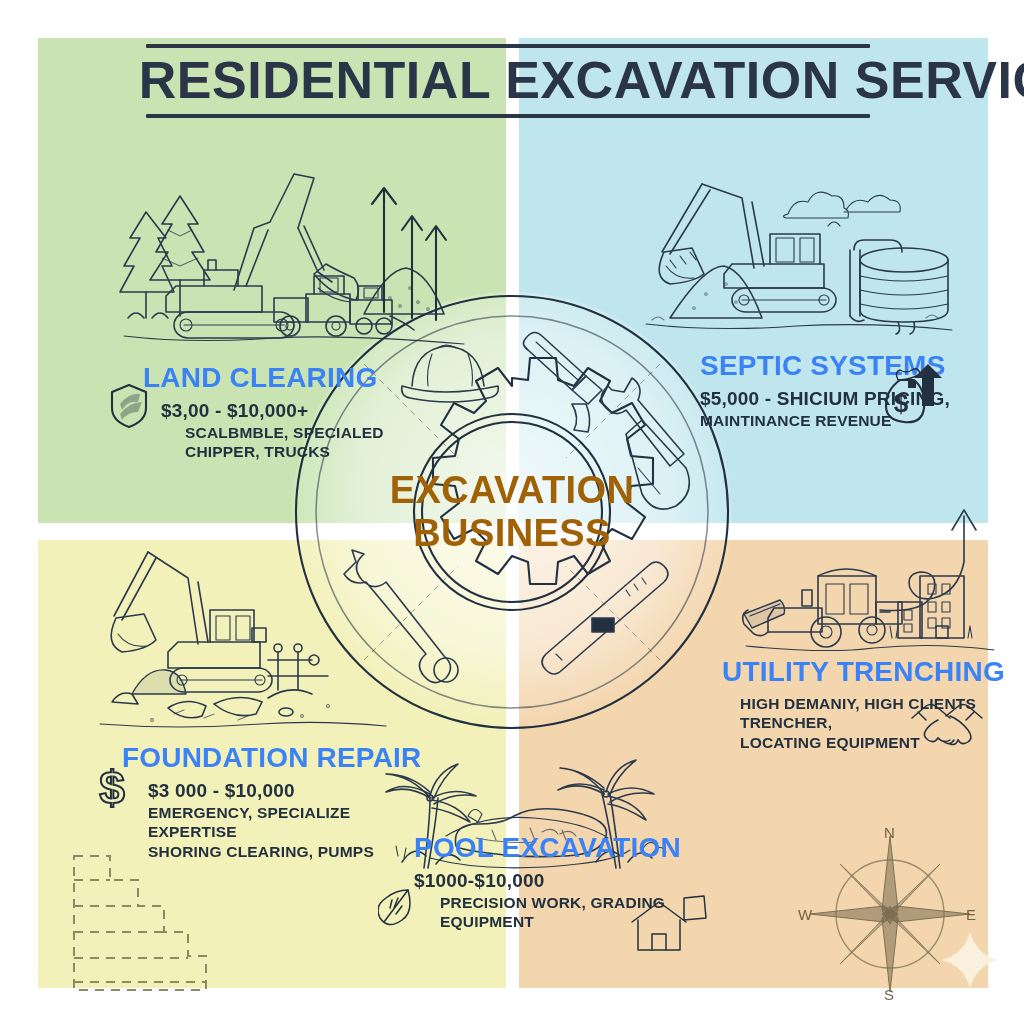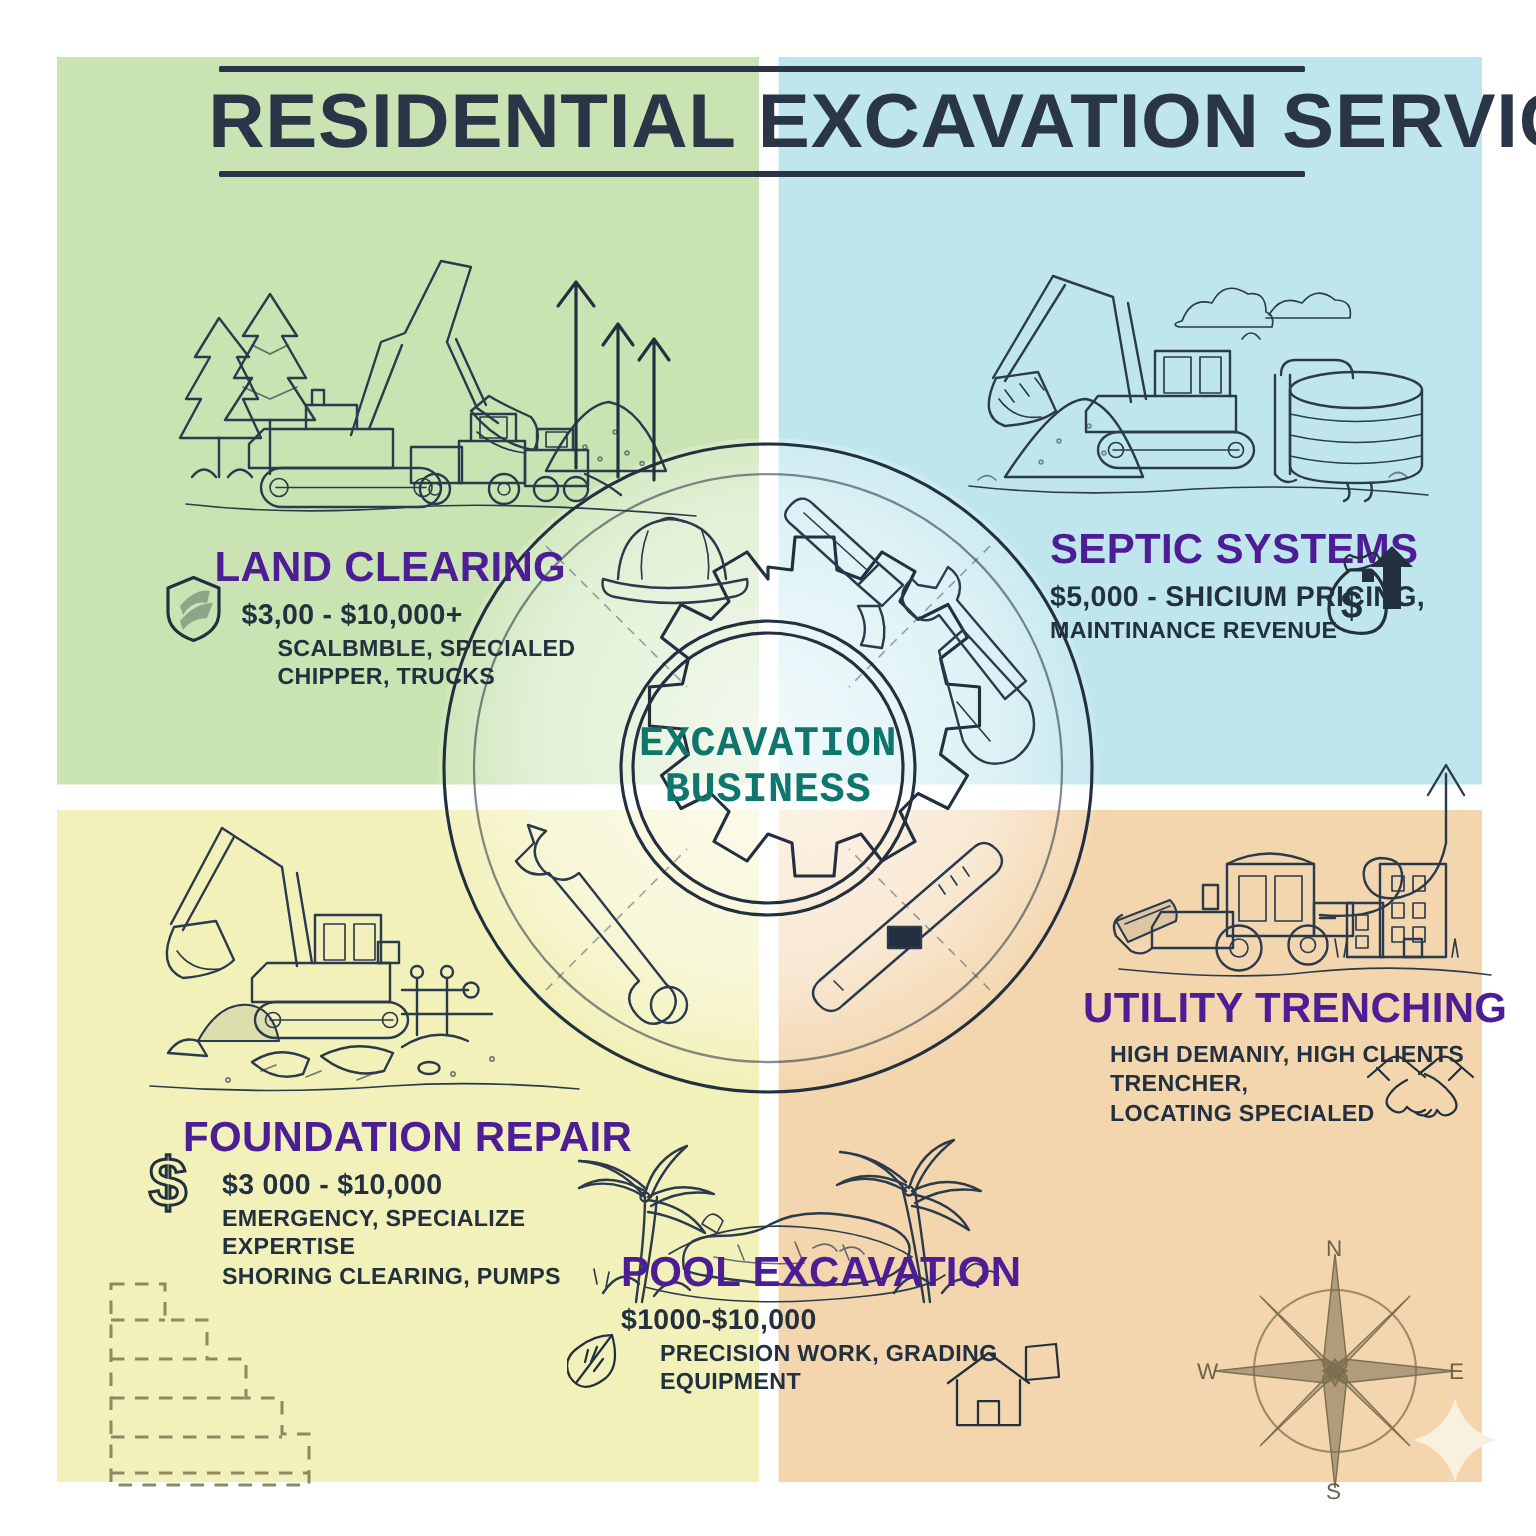--- a/index.html
+++ b/index.html
@@ -56,21 +56,21 @@
   }
 
   
   .panel{position:absolute;color:#22303f;}
   .panel h2{
     margin:0 0 6px 0;
     font-family:"Liberation Sans Narrow","Liberation Sans",sans-serif;
     font-weight:bold;
     font-size:28px;
     letter-spacing:.2px;
-    color:#4c1d95;
+    color:#3b82f6;
     white-space:nowrap;
   }
   .panel .price{
     font-family:"Liberation Sans Narrow","Liberation Sans",sans-serif;
     font-weight:bold;font-size:19px;margin:0 0 1px 0;letter-spacing:.2px;
   }
   .panel .meta{
     font-family:"Liberation Sans Narrow","Liberation Sans",sans-serif;
     font-weight:bold;font-size:15.5px;line-height:1.25;margin:0;letter-spacing:.2px;
   }
@@ -101,22 +101,22 @@
   .hatch{fill:rgba(43,58,76,.10);stroke:#2b3a4c;stroke-width:1.4;stroke-linejoin:round;}
 
   
   #center-hub{position:absolute;left:292px;top:292px;width:440px;height:440px;}
   .hub-label{
     position:absolute;left:0;top:0;width:440px;height:440px;
     display:flex;flex-direction:column;align-items:center;justify-content:center;
     pointer-events:none;
   }
   .hub-label span{
-    font-family:Liberation Mono, monospace;
-    font-weight:bold;font-size:28px;color:#0f766e;letter-spacing:.4px;line-height:1.12;
+    font-family:Liberation Sans, sans-serif;
+    font-weight:bold;font-size:38px;color:#a16207;letter-spacing:.4px;line-height:1.12;
   }
   
   #compass{left:800px;top:828px;width:180px;height:180px;}
   .compass-letter{
     position:absolute;font-family:"Liberation Sans",sans-serif;font-size:15px;color:#6f6348;
   }
   
   #sparkle{left:940px;top:930px;width:60px;height:60px;}
 </style>
 </head>
@@ -488,21 +488,21 @@
       <p class="price">$3 000 - $10,000</p>
       <p class="meta">EMERGENCY, SPECIALIZE EXPERTISE</p>
       <p class="meta">SHORING CLEARING, PUMPS</p>
     </div>
   </div>
 
   <div class="panel" id="panel-utility">
     <h2>UTILITY TRENCHING</h2>
     <p class="meta">HIGH DEMANIY, HIGH CLIENTS</p>
     <p class="meta">TRENCHER,</p>
-    <p class="meta">LOCATING SPECIALED</p>
+    <p class="meta">LOCATING EQUIPMENT</p>
   </div>
   <svg class="ico" style="left:908px;top:700px;" width="78" height="48" viewBox="0 0 78 48">
     <g class="stroke-thin" stroke-width="1.8">
       <path d="M4 18 L18 6 q6 -4 12 2 l12 10"></path>
       <path d="M74 18 L60 6 q-6 -4 -12 2 L38 16"></path>
       <path d="M30 20 q-8 4 -12 10 q-4 6 2 10 q6 4 10 -2"></path>
       <path d="M30 38 q6 6 12 2 M36 42 q6 4 10 -2 M42 44 q6 2 8 -4"></path>
       <path d="M42 16 q10 4 18 14 q6 8 0 12 q-6 4 -10 -2"></path>
       <path d="M10 12 l8 8 M66 12 l-8 8"></path>
     </g>

